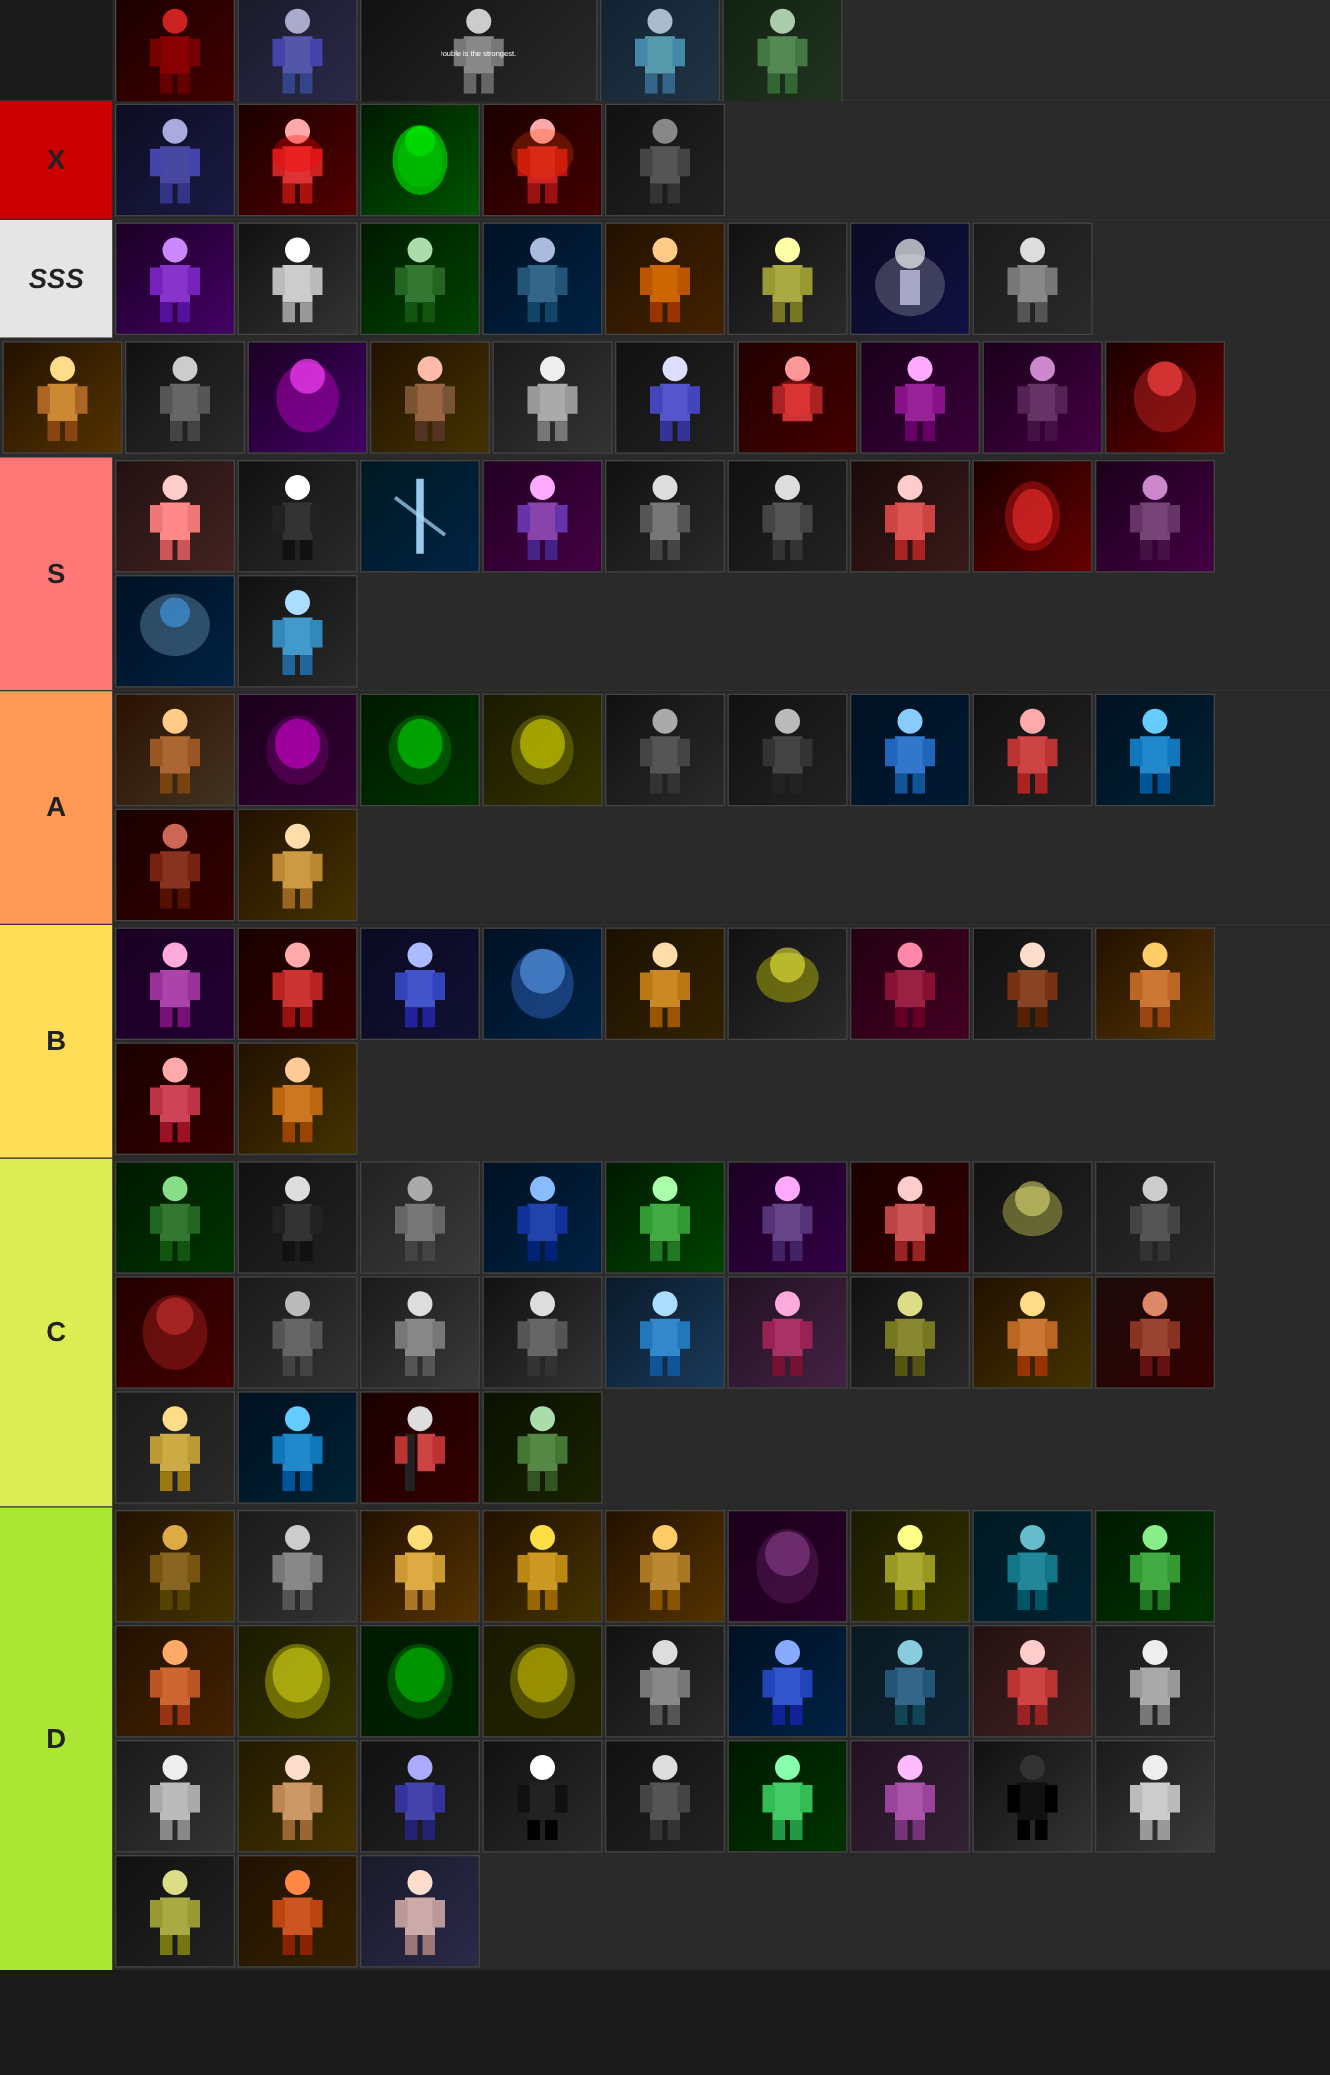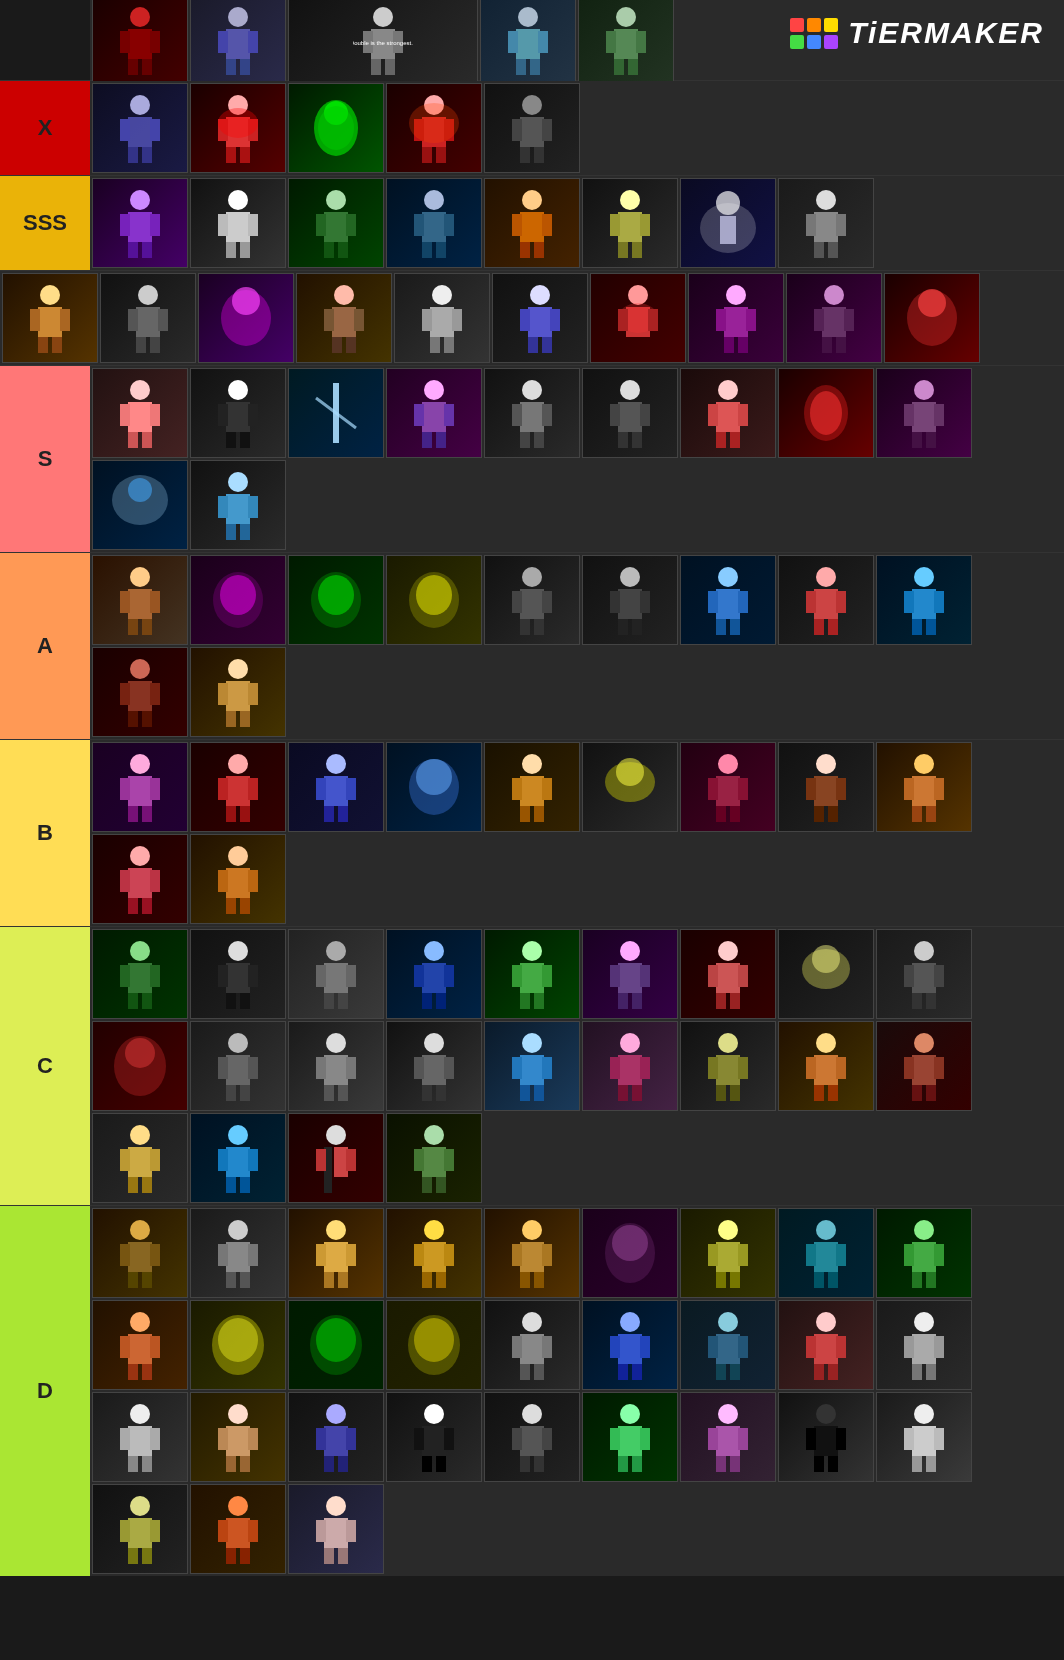--- a/index.html
+++ b/index.html
@@ -34,21 +34,21 @@
       flex: 1;
       background: #2a2a2a;
       display: flex;
       flex-wrap: wrap;
       align-content: flex-start;
       padding: 2px;
       gap: 2px;
     }
     
     .tier-x { background-color: #cc0000; }
-    .tier-sss { background-color: #eab308; }
+    .tier-sss { background-color: #e5e5e5; font-style: italic; }
     .tier-ss { background-color: #cc66cc; }
     .tier-s { background-color: #ff7777; }
     .tier-a { background-color: #ff9955; }
     .tier-b { background-color: #ffdd55; }
     .tier-c { background-color: #ddee55; }
     .tier-d { background-color: #aae633; }
 
     
     .char-box {
       width: 96px;
@@ -140,31 +140,20 @@
             <circle cx="30" cy="12" r="10" fill="#aaccaa"></circle>
             <rect x="18" y="24" width="24" height="30" fill="#558855"></rect>
             <rect x="10" y="26" width="10" height="22" fill="#447744"></rect>
             <rect x="40" y="26" width="10" height="22" fill="#447744"></rect>
             <rect x="18" y="54" width="10" height="16" fill="#336633"></rect>
             <rect x="32" y="54" width="10" height="16" fill="#336633"></rect>
           </svg>
       </div>
     </div>
 
-    <div style="position:absolute;right:20px;top:16px;display:flex;align-items:center;gap:10px;">
-      <div style="display:grid;grid-template-columns:repeat(3,14px);grid-template-rows:repeat(2,14px);gap:3px;">
-        <div style="width:14px;height:14px;background:#ff4444;border-radius:2px;"></div>
-        <div style="width:14px;height:14px;background:#ff8800;border-radius:2px;"></div>
-        <div style="width:14px;height:14px;background:#ffdd00;border-radius:2px;"></div>
-        <div style="width:14px;height:14px;background:#44dd44;border-radius:2px;"></div>
-        <div style="width:14px;height:14px;background:#4488ff;border-radius:2px;"></div>
-        <div style="width:14px;height:14px;background:#aa44ff;border-radius:2px;"></div>
-      </div>
-      <span style="color:white;font-size:30px;font-weight:900;font-style:italic;letter-spacing:2px;">TiERMAKER</span>
-    </div>
   </div>
 
   <div class="tier-row">
     <div class="tier-label tier-x">X</div>
     <div class="tier-content">
       <div class="char-box" style="background:linear-gradient(135deg,#0d0d22,#1a1a44);">
         <svg width="60" height="70" viewBox="0 0 60 70">
             <circle cx="30" cy="12" r="10" fill="#aaaadd"></circle>
             <rect x="18" y="24" width="24" height="30" fill="#5555bb" opacity="0.8"></rect>
             <rect x="10" y="26" width="10" height="22" fill="#4444aa"></rect>

